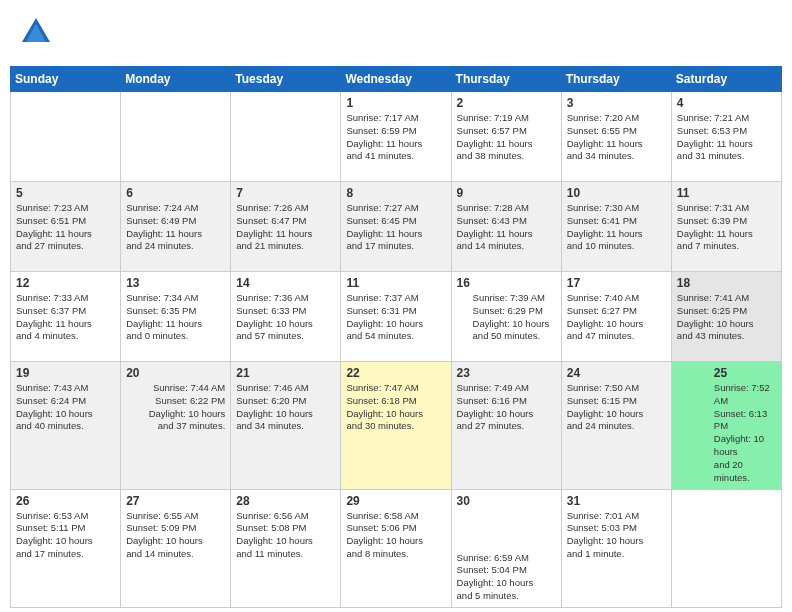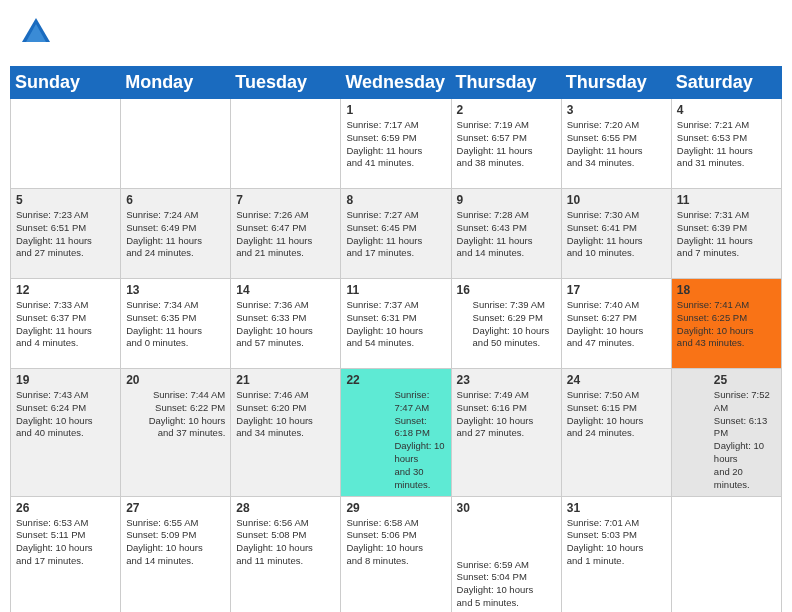--- a/index.html
+++ b/index.html
@@ -53,21 +53,21 @@
       color: #444;
     }
     .calendar {
       width: 100%;
       border-collapse: collapse;
       border: 1px solid #ccc;
     }
     .calendar th {
       background: #1a6bbf;
       color: #fff;
-      font-size: 18px;
+      font-size: 12px;
       font-weight: bold;
       padding: 5px 4px;
       text-align: left;
       border: 1px solid #1a6bbf;
     }
     .calendar td {
       width: calc(100% / 7);
       vertical-align: top;
       padding: 4px 5px;
       border: 1px solid #ccc;
@@ -260,21 +260,21 @@
 Daylight: 10 hours
 and 50 minutes.</div>
           </td>
           <td style="background: rgb(255, 255, 255); margin-top: 31px;">
             <span class="day-number">17</span>
             <div class="day-info" style="white-space: pre-line;">Sunrise: 7:40 AM
 Sunset: 6:27 PM
 Daylight: 10 hours
 and 47 minutes.</div>
           </td>
-          <td style="background: #f97316;">
+          <td style="background: #e5e5e5;">
             <span class="day-number">18</span>
             <div class="day-info" style="white-space: pre-line;">Sunrise: 7:41 AM
 Sunset: 6:25 PM
 Daylight: 10 hours
 and 43 minutes.</div>
           </td>
         </tr>
         <tr>
           <td style="background: rgb(240, 240, 240);">
             <span class="day-number">19</span>
@@ -290,42 +290,42 @@
 Daylight: 10 hours
 and 37 minutes.</div>
           </td>
           <td style="background: rgb(240, 240, 240);">
             <span class="day-number">21</span>
             <div class="day-info" style="white-space: pre-line;">Sunrise: 7:46 AM
 Sunset: 6:20 PM
 Daylight: 10 hours
 and 34 minutes.</div>
           </td>
-          <td style="background: #5eead4;">
+          <td style="background: #fef9c3;">
             <span class="day-number">22</span>
-            <div class="day-info" style="white-space: pre-line; margin-left: 48px;">Sunrise: 7:47 AM
+            <div class="day-info" style="white-space: pre-line;">Sunrise: 7:47 AM
 Sunset: 6:18 PM
 Daylight: 10 hours
 and 30 minutes.</div>
           </td>
           <td style="background: rgb(240, 240, 240);">
             <span class="day-number">23</span>
             <div class="day-info" style="white-space: pre-line;">Sunrise: 7:49 AM
 Sunset: 6:16 PM
 Daylight: 10 hours
 and 27 minutes.</div>
           </td>
           <td style="background: rgb(240, 240, 240); margin-left: 48px;">
             <span class="day-number">24</span>
             <div class="day-info" style="white-space: pre-line;">Sunrise: 7:50 AM
 Sunset: 6:15 PM
 Daylight: 10 hours
 and 24 minutes.</div>
           </td>
-          <td style="background: #e5e5e5; padding-left: 42px;">
+          <td style="background: #86efac; padding-left: 42px;">
             <span class="day-number">25</span>
             <div class="day-info" style="white-space: pre-line;">Sunrise: 7:52 AM
 Sunset: 6:13 PM
 Daylight: 10 hours
 and 20 minutes.</div>
           </td>
         </tr>
         <tr>
           <td style="background: rgb(255, 255, 255);">
             <span class="day-number">26</span>

